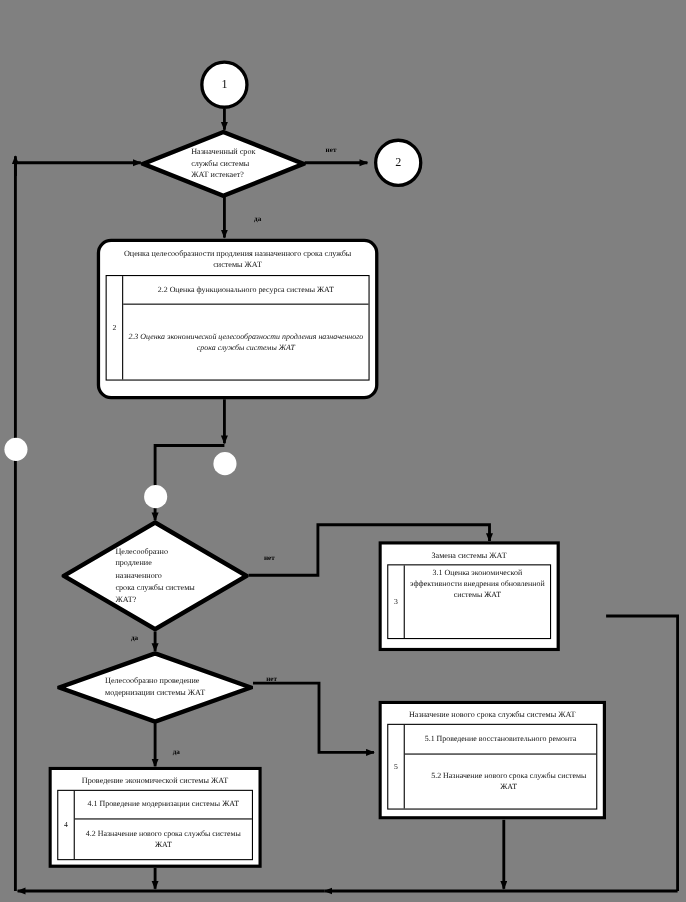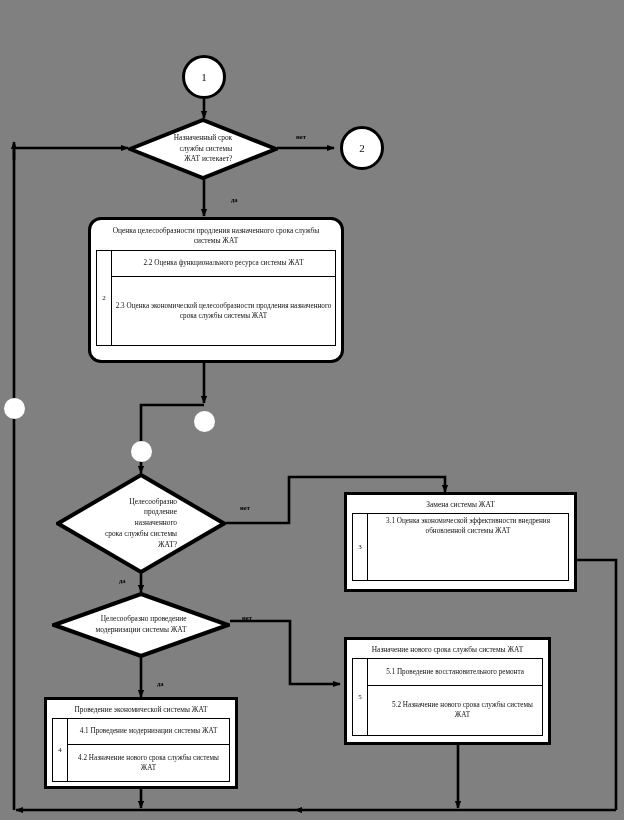--- a/index.html
+++ b/index.html
@@ -25,21 +25,21 @@
   }
 
   
   .dia{
     position:absolute;
     display:flex;align-items:center;justify-content:center;
   }
   .dia .shape{position:absolute;left:0;top:0;width:100%;height:100%;}
   .dia .txt{
     position:relative;z-index:2;
-    text-align:right;
+    text-align:left;
     font-size:7.4px;
     line-height:1.45;
     color:#111;
     padding:0 14%;
     box-sizing:border-box;
   }
 
   
   .blk{
     position:absolute;
@@ -166,21 +166,21 @@
       <div>ЖАТ истекает?</div>
     </div>
   </div>
 
   <div class="blk" style="left:88px;top:217px;width:256px;height:146px;border-radius:13px;">
     <div class="hdr">Оценка целесообразности продления назначенного срока службы  системы ЖАТ</div>
     <div class="body" style="height:96px;">
       <div class="idx">2</div>
       <div class="rows">
         <div class="row" style="flex:0 0 26px;">2.2 Оценка функционального ресурса системы ЖАТ</div>
-        <div class="row" style="flex:1 1 auto;">2.3 Оценка экономической целесообразности продления назначенного срока службы системы ЖАТ</div>
+        <div class="row" style="flex:1 1 auto;font-style:italic;">2.3 Оценка экономической целесообразности продления назначенного срока службы системы ЖАТ</div>
       </div>
     </div>
   </div>
 
   <div class="dia" style="left:56px;top:473px;width:170px;height:101px;">
     <svg class="shape" viewBox="0 0 170 101" preserveAspectRatio="none">
       <polygon points="85,2 168,50.5 85,99 2,50.5" fill="#fff" stroke="#000" stroke-width="4"></polygon>
     </svg>
     <div class="txt">
       <div>Целесообразно</div>
@@ -194,21 +194,21 @@
   <div class="dia" style="left:52px;top:592px;width:178px;height:66px;">
     <svg class="shape" viewBox="0 0 178 66" preserveAspectRatio="none">
       <polygon points="89,2 176,33 89,64 2,33" fill="#fff" stroke="#000" stroke-width="4"></polygon>
     </svg>
     <div class="txt" style="padding:0 9%;">
       <div>Целесообразно проведение</div>
       <div>модернизации системы ЖАТ</div>
     </div>
   </div>
 
-  <div class="blk" style="left:344px;top:492px;width:233px;height:100px;">
+  <div class="blk" style="left:344px;top:492px;width:165px;height:100px;">
     <div class="hdr" style="padding:1px 4px 3px 4px;">Замена системы ЖАТ</div>
     <div class="body" style="height:68px;">
       <div class="idx">3</div>
       <div class="rows">
         <div class="row">3.1 Оценка экономической эффективности внедрения обновленной системы ЖАТ</div>
       </div>
     </div>
   </div>
 
   <div class="blk" style="left:344px;top:637px;width:207px;height:108px;">

